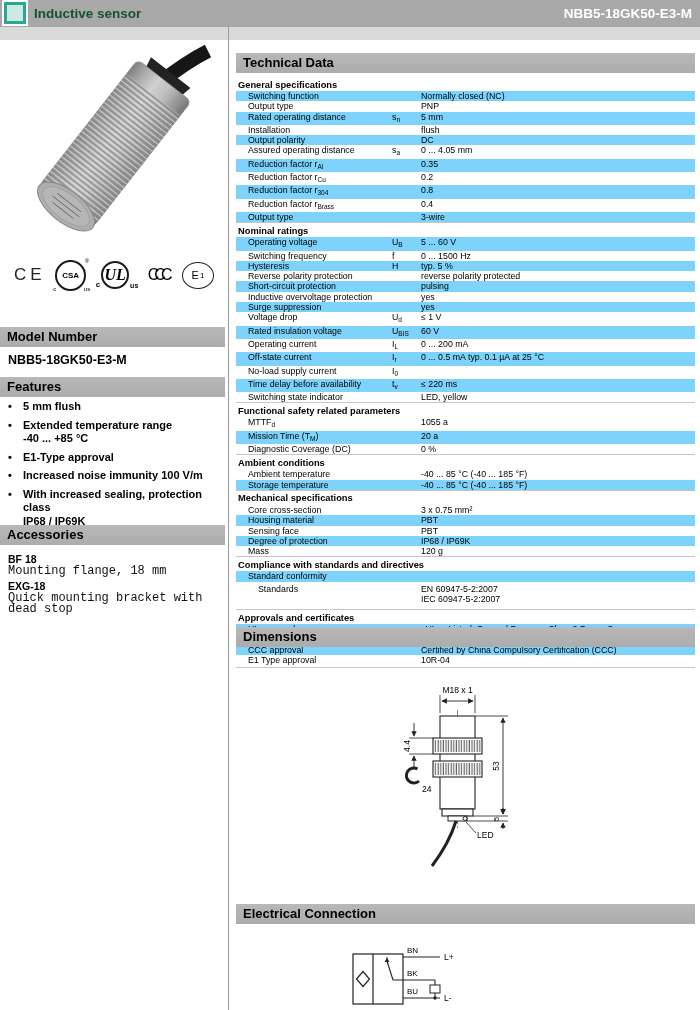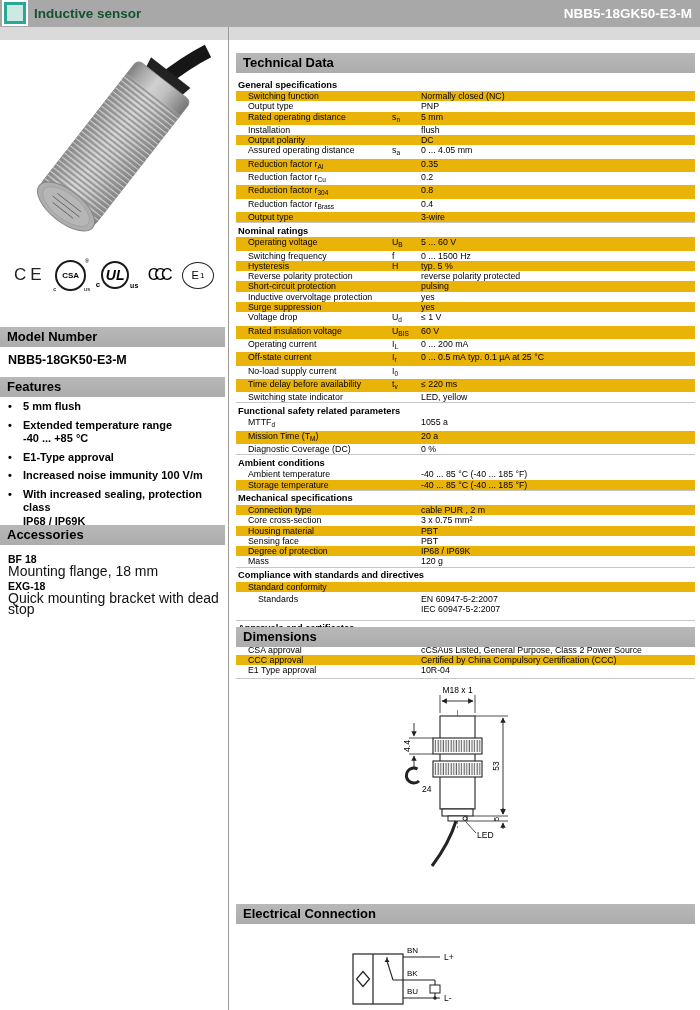--- a/index.html
+++ b/index.html
@@ -19,47 +19,47 @@
   .lbar{left:0;width:225px;}
   .rbar{left:236px;width:459px;}
   
   .modelval{position:absolute;left:8px;top:353px;font-size:12.5px;font-weight:bold;}
   .features{position:absolute;left:8px;top:400px;width:216px;}
   .feat{display:flex;margin-bottom:5px;}
   .feat .bullet{flex:none;width:15px;font-size:11px;font-weight:bold;line-height:13.5px;}
   .feat .ftxt{font-size:11px;font-weight:bold;line-height:13.5px;white-space:pre-line;}
   .accessories{position:absolute;left:8px;top:550px;width:214px;}
   .acc-name{font-size:10.5px;font-weight:bold;margin-top:3px;line-height:13px;}
-  .acc-desc{font-size:14px;line-height:11px;color:#111;}
+  .acc-desc{font-size:12px;line-height:11px;color:#111;font-family:Liberation Mono, monospace;}
   
   .certs{position:absolute;left:8px;top:258px;width:212px;height:34px;display:flex;
          align-items:center;justify-content:space-between;padding:0 6px;box-sizing:border-box;}
   .ce{font-size:17px;letter-spacing:4px;color:#222;}
   .csa{position:relative;width:27px;height:27px;border:2.5px solid #1a1a1a;border-radius:50%;
        display:flex;align-items:center;justify-content:center;font-size:8px;font-weight:bold;}
   .csa .tl{position:absolute;left:-4px;bottom:-3px;font-size:6px;font-weight:normal;}
   .csa .tr{position:absolute;right:-6px;bottom:-3px;font-size:6px;font-weight:normal;}
   .csa .reg{position:absolute;right:-5px;top:-4px;font-size:6px;font-weight:normal;}
   .ulwrap{display:flex;align-items:flex-end;}
   .ulwrap .pre{font-size:8px;font-weight:bold;margin-right:1px;}
   .ul{width:24px;height:24px;border:2.5px solid #1a1a1a;border-radius:50%;display:flex;
-      align-items:center;justify-content:center;font-size:14px;font-weight:bold;font-style:italic;}
+      align-items:center;justify-content:center;font-size:16px;font-weight:bold;font-style:italic;font-family:Liberation Serif, serif;}
   .ulwrap .post{font-size:7px;font-weight:bold;margin-left:1px;}
   .ccc{font-size:16px;font-weight:normal;letter-spacing:-5px;padding-right:5px;}
   .e1{width:30px;height:25px;border:1.5px solid #222;border-radius:50%;display:flex;
       align-items:center;justify-content:center;font-size:10px;}
   .e1 b{font-size:11px;font-weight:normal;}
   .e1 i{font-style:normal;font-size:8px;margin-left:1px;}
   
   .tech{position:absolute;left:236px;top:77px;width:459px;border-bottom:1px solid #c6c6c6;padding-bottom:2px;}
   .sec-h{font-size:9.3px;font-weight:bold;padding:2.5px 0 1.5px 2px;border-top:1px solid #c6c6c6;background:#fff;}
   .sec-h:first-child{border-top:none;}
   .sec-h.gap{margin-top:5px;}
   .trow{display:flex;min-height:10.3px;font-size:8.8px;line-height:10.3px;}
-  .trow.shade{background:#eab308;justify-content:space-between;}
+  .trow.shade{background:#7dd3fc;justify-content:space-between;}
   .trow .lbl{flex:none;margin-left:12px;width:144px;}
   .trow.ind2 .lbl{margin-left:22px;width:134px;}
   .trow.ind2{margin:2px 0 3px 0;}
   .trow .sym{flex:none;width:29px;}
   .trow .val{flex:1;white-space:pre-line;}
   sub{font-size:6.5px;vertical-align:-2px;}
   
   .photo{position:absolute;left:8px;top:44px;}
   .dims{position:absolute;left:372px;top:668px;}
   .elec{position:absolute;left:350px;top:938px;}
@@ -321,25 +321,20 @@
         <span class="lbl">Ambient temperature</span>
         <span class="sym"></span>
         <span class="val">-40 ... 85 °C (-40 ... 185 °F)</span>
       </div>
       <div class="trow shade">
         <span class="lbl">Storage temperature</span>
         <span class="sym"></span>
         <span class="val">-40 ... 85 °C (-40 ... 185 °F)</span>
       </div>
       <div class="sec-h">Mechanical specifications</div>
-      <div class="trow shade">
-        <span class="lbl">Connection type</span>
-        <span class="sym"></span>
-        <span class="val">cable PUR , 2 m</span>
-      </div>
       <div class="trow">
         <span class="lbl">Core cross-section</span>
         <span class="sym"></span>
         <span class="val">3 x 0.75 mm²</span>
       </div>
       <div class="trow shade">
         <span class="lbl">Housing material</span>
         <span class="sym"></span>
         <span class="val">PBT</span>
       </div>

